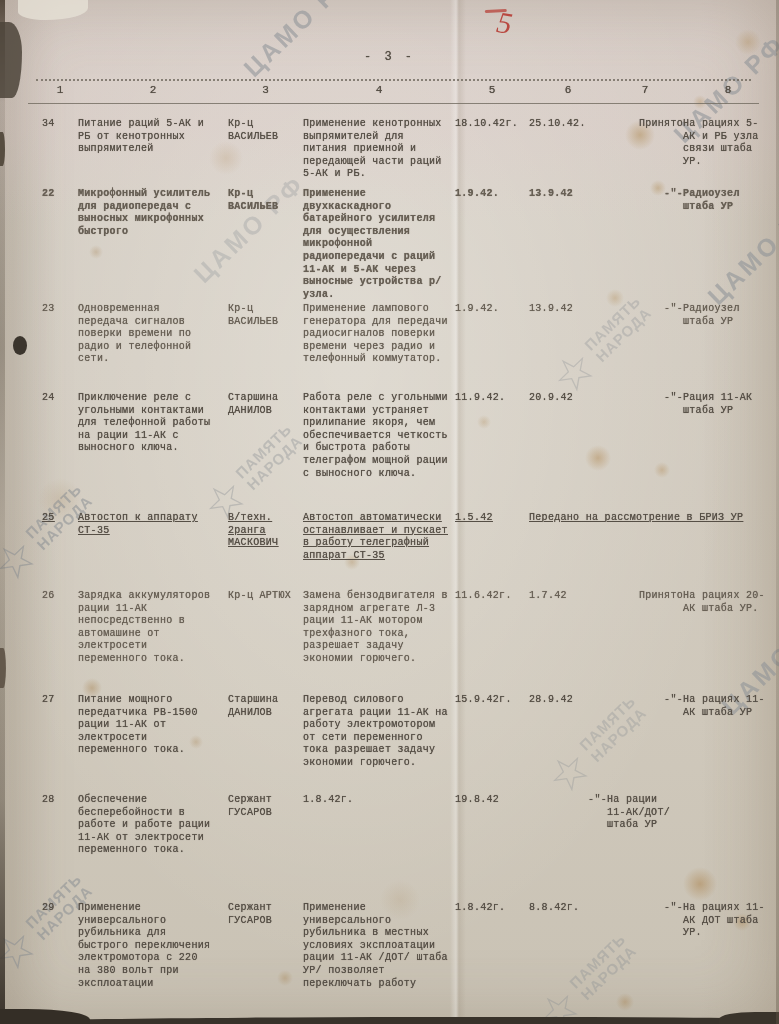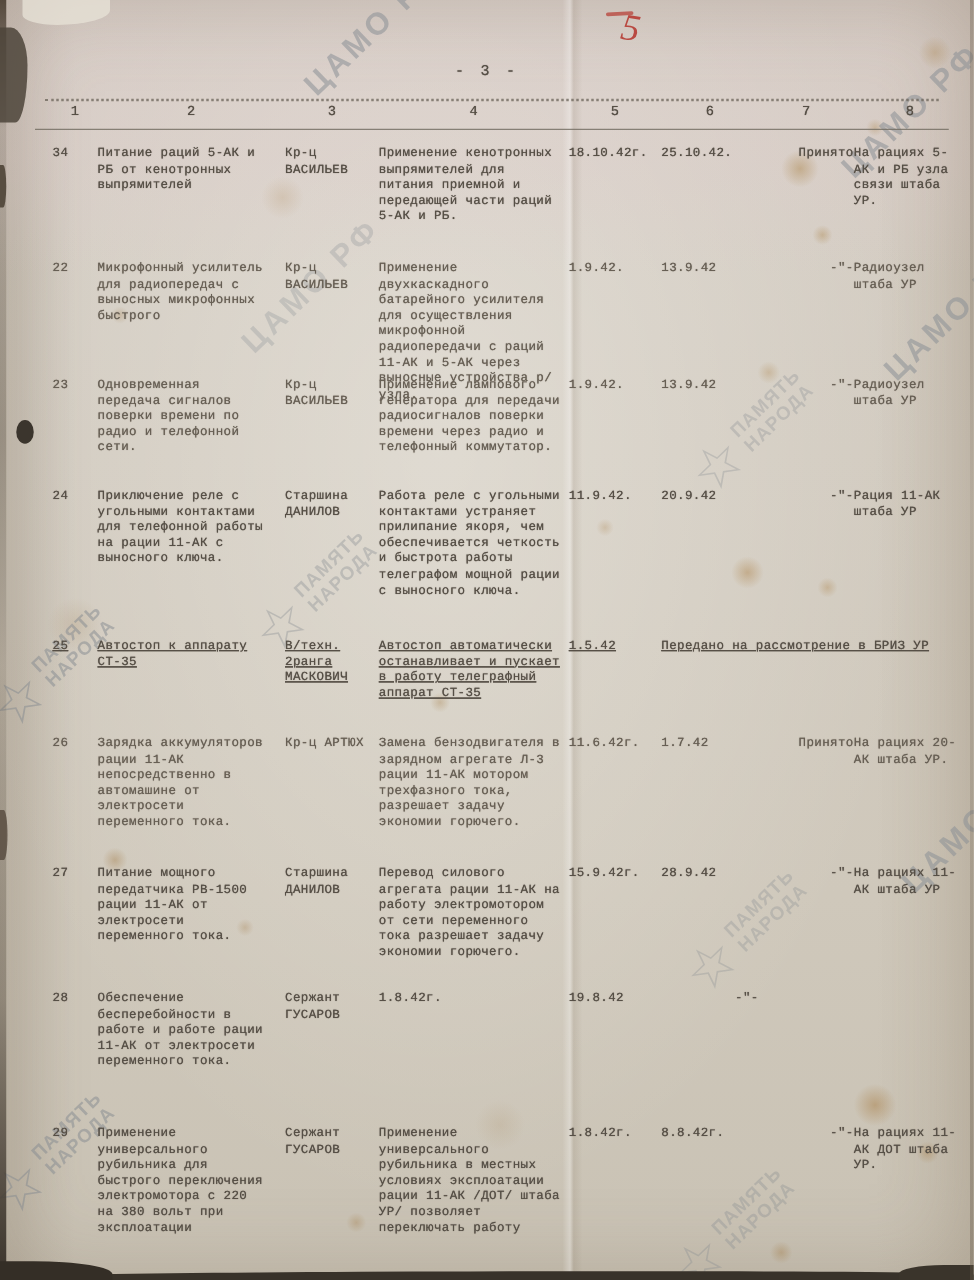--- a/index.html
+++ b/index.html
@@ -68,21 +68,21 @@
   .pageno{position:absolute;top:50px;left:0;width:779px;text-align:center;
     font-size:12px;letter-spacing:3px;text-shadow:0 0 .7px currentColor;}
   .rule-dotted{position:absolute;top:79px;left:36px;right:28px;border-top:2px dotted rgba(105,99,88,.75);}
   .rule-solid{position:absolute;top:103px;left:28px;right:20px;border-top:1.5px solid rgba(112,106,95,.8);}
   .grid8{display:grid;grid-template-columns:36px 150px 75px 152px 74px 78px 76px 90px;padding-left:42px;}
   .col-nums{position:absolute;top:84px;left:0;right:0;font-size:11px;}
   .col-nums span{text-align:center;text-shadow:0 0 .7px currentColor;}
   .tbody{position:absolute;top:0;left:0;right:0;bottom:0;}
   .trow{position:absolute;left:0;right:0;}
   .trow:nth-of-type(1){top:118px;}
-  .trow:nth-of-type(2){top:210px;}
+  .trow:nth-of-type(2){top:188px;font-weight:bold;}
   .trow:nth-of-type(3){top:303px;}
   .trow:nth-of-type(4){top:392px;}
   .trow:nth-of-type(5){top:512px;text-decoration:underline;}
   .trow:nth-of-type(6){top:590px;}
   .trow:nth-of-type(7){top:694px;}
   .trow:nth-of-type(8){top:794px;}
   .trow:nth-of-type(9){top:902px;}
   .cell{font-size:10px;line-height:12.6px;letter-spacing:.3px;
     text-shadow:0 0 .7px currentColor;word-break:normal;}
   .trow:nth-of-type(2) .cell,.trow:nth-of-type(3) .cell,.trow:nth-of-type(6) .cell{color:#675f54;}
@@ -214,20 +214,21 @@
           <div class="cell c-dec">-"-</div>
           <div class="cell c-where">На рациях 11-АК штаба УР</div>
         </div>
         <div class="trow grid8">
           <div class="cell c-num">28</div>
           <div class="cell c-prop">Обеспечение бесперебойности в работе и работе рации 11-АК от электросети переменного тока.</div>
           <div class="cell c-auth">Сержант ГУСАРОВ</div>
           <div class="cell c-date">1.8.42г.</div>
           <div class="cell c-date">19.8.42</div>
           <div class="cell c-dec">-"-</div>
+          <div class="cell c-where">На рации 11-АК/ДОТ/ штаба УР</div>
         </div>
         <div class="trow grid8">
           <div class="cell c-num">29</div>
           <div class="cell c-prop">Применение универсального рубильника для быстрого переключения электромотора с 220 на 380 вольт при эксплоатации</div>
           <div class="cell c-auth">Сержант ГУСАРОВ</div>
           <div class="cell c-ess">Применение универсального рубильника в местных условиях эксплоатации рации 11-АК /ДОТ/ штаба УР/ позволяет переключать работу</div>
           <div class="cell c-date">1.8.42г.</div>
           <div class="cell c-date">8.8.42г.</div>
           <div class="cell c-dec">-"-</div>
           <div class="cell c-where">На рациях 11-АК ДОТ штаба УР.</div>

